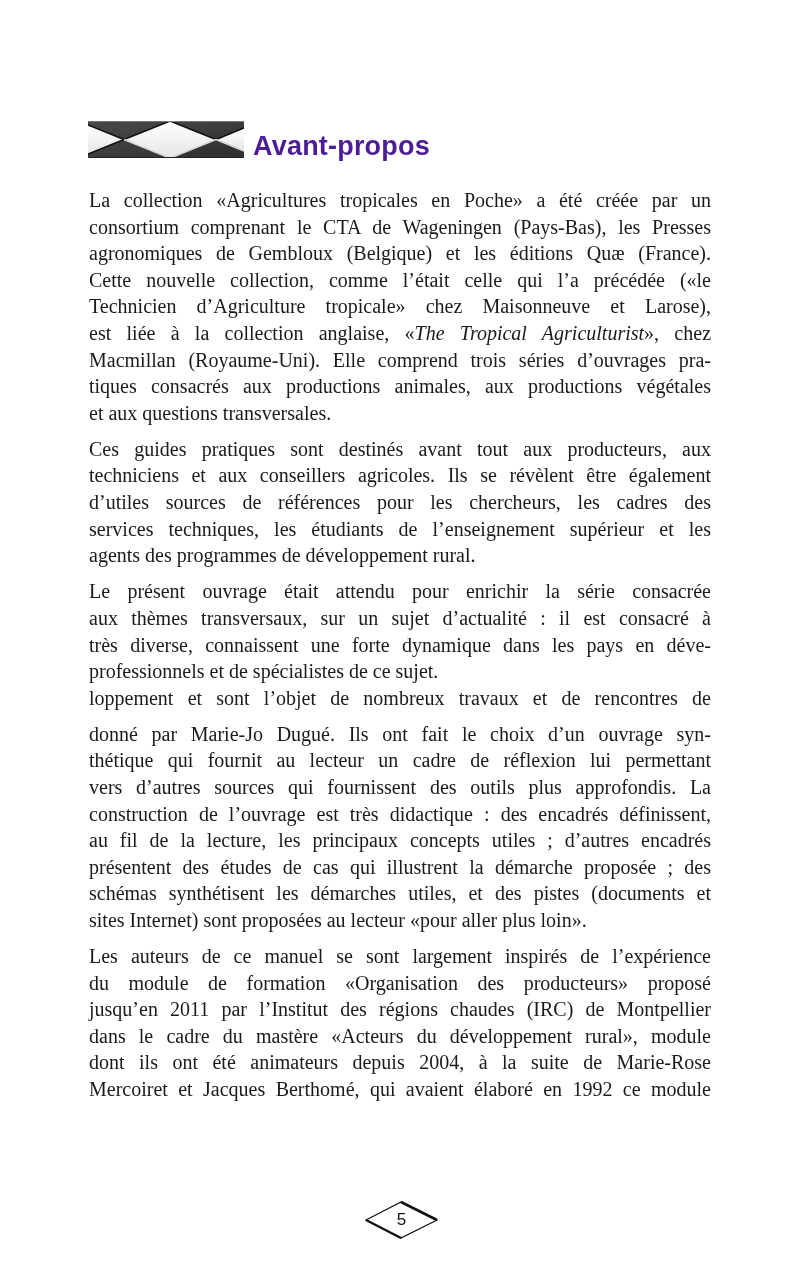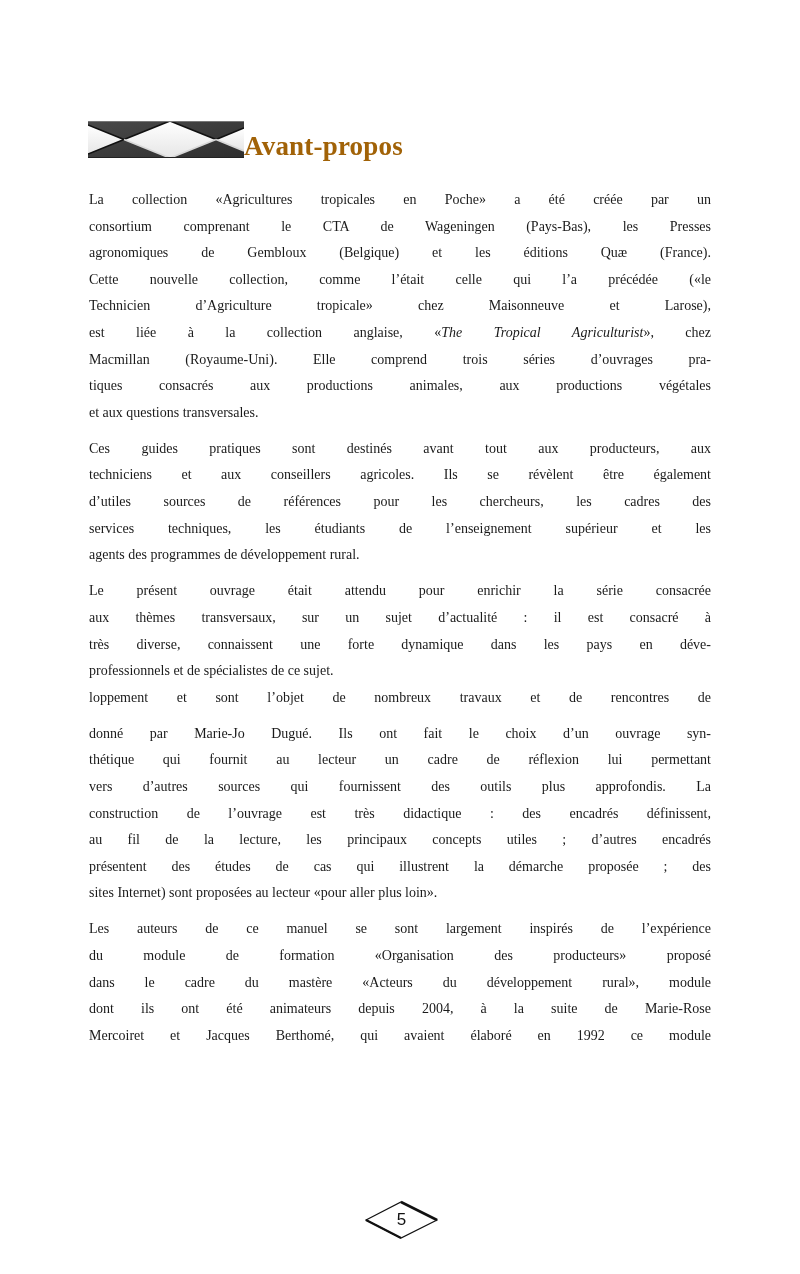--- a/index.html
+++ b/index.html
@@ -21,35 +21,36 @@
     height: 40px;
     display: flex;
     align-items: flex-end;
   }
   .banner {
     width: 156px;
     height: 37px;
     display: block;
   }
   .heading {
-    font-family: Liberation Serif, serif;
+    font-family: Liberation Sans, sans-serif;
     font-weight: bold;
     font-size: 27px;
     line-height: 1;
+    margin-left: 9px;
     margin-bottom: -2px;
-    color: #a16207;
+    color: #4c1d95;
     letter-spacing: 0.2px;
   }
   .body-text {
     position: absolute;
     left: 89px;
     top: 187px;
     width: 622px;
     font-family: "Liberation Serif", serif;
-    font-size: 14px;
+    font-size: 20px;
     line-height: 26.6px;
     color: #1a1a1a;
   }
   .para {
     margin: 0 0 9.5px 0;
     text-align: justify;
     text-align-last: left;
     hyphens: manual;
   }
   .line {
@@ -157,26 +158,28 @@
     <span class="line">loppement et sont l’objet de nombreux travaux et de rencontres de</span>
   </div>
 
   <div class="para">
     <span class="line">donné par Marie-Jo Dugué. Ils ont fait le choix d’un ouvrage syn-</span>
     <span class="line">thétique qui fournit au lecteur un cadre de réflexion lui permettant</span>
     <span class="line">vers d’autres sources qui fournissent des outils plus approfondis. La</span>
     <span class="line">construction de l’ouvrage est très didactique : des encadrés définissent,</span>
     <span class="line">au fil de la lecture, les principaux concepts utiles ; d’autres encadrés</span>
     <span class="line">présentent des études de cas qui illustrent la démarche proposée ; des</span>
+    <span class="line">schémas synthétisent les démarches utiles, et des pistes (documents et</span>
     <span class="line end">sites Internet) sont proposées au lecteur «pour aller plus loin».</span>
   </div>
 
   <div class="para">
     <span class="line">Les auteurs de ce manuel se sont largement inspirés de l’expérience</span>
     <span class="line">du module de formation «Organisation des producteurs» proposé</span>
+    <span class="line">jusqu’en 2011 par l’Institut des régions chaudes (IRC) de Montpellier</span>
     <span class="line">dans le cadre du mastère «Acteurs du développement rural», module</span>
     <span class="line">dont ils ont été animateurs depuis 2004, à la suite de Marie-Rose</span>
     <span class="line">Mercoiret et Jacques Berthomé, qui avaient élaboré en 1992 ce module</span>
   </div>
 </div>
 
 <div class="page-number">
   <svg width="75" height="40" viewBox="0 0 75 40">
     <polygon points="2,20 37,2 73,20 37,38" fill="#ffffff" stroke="#111" stroke-width="1.2"></polygon>
     <polyline points="37,2 73,20" fill="none" stroke="#111" stroke-width="2.6"></polyline>

